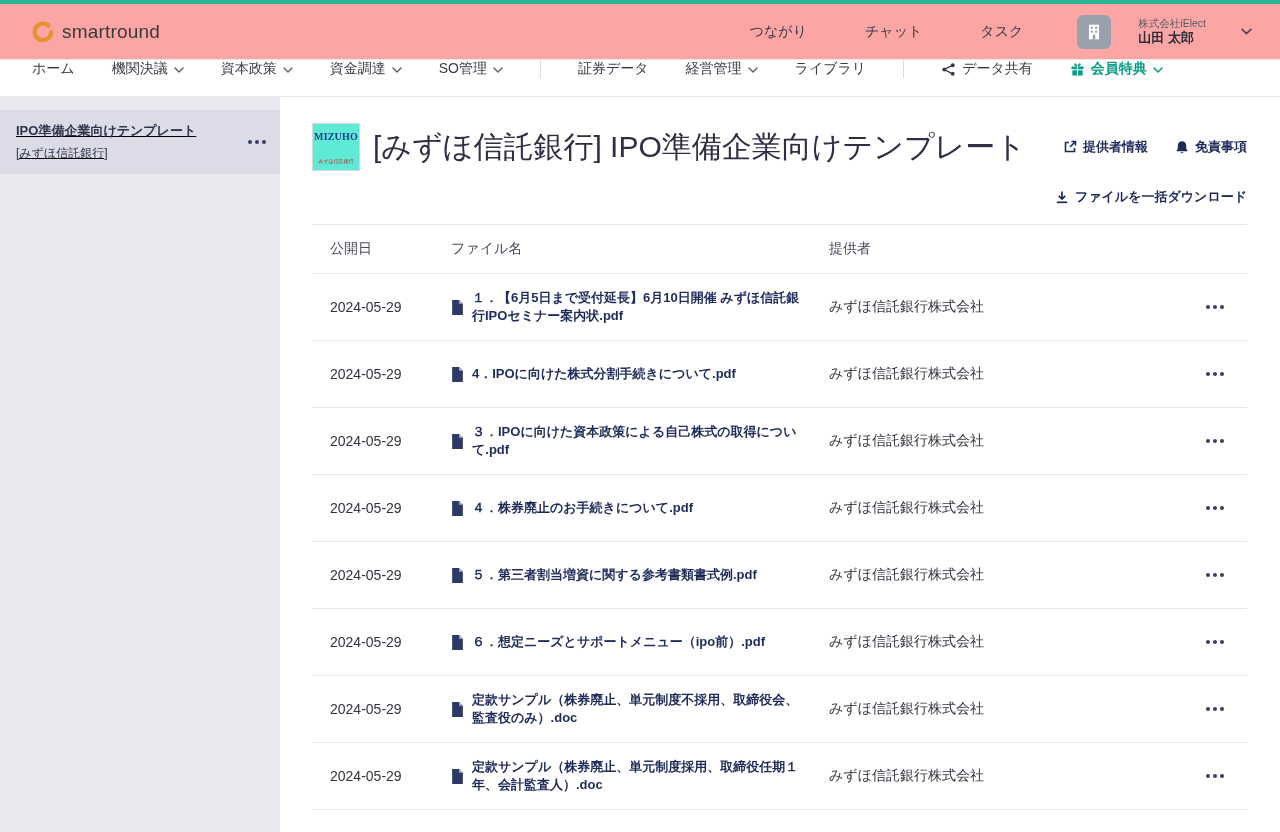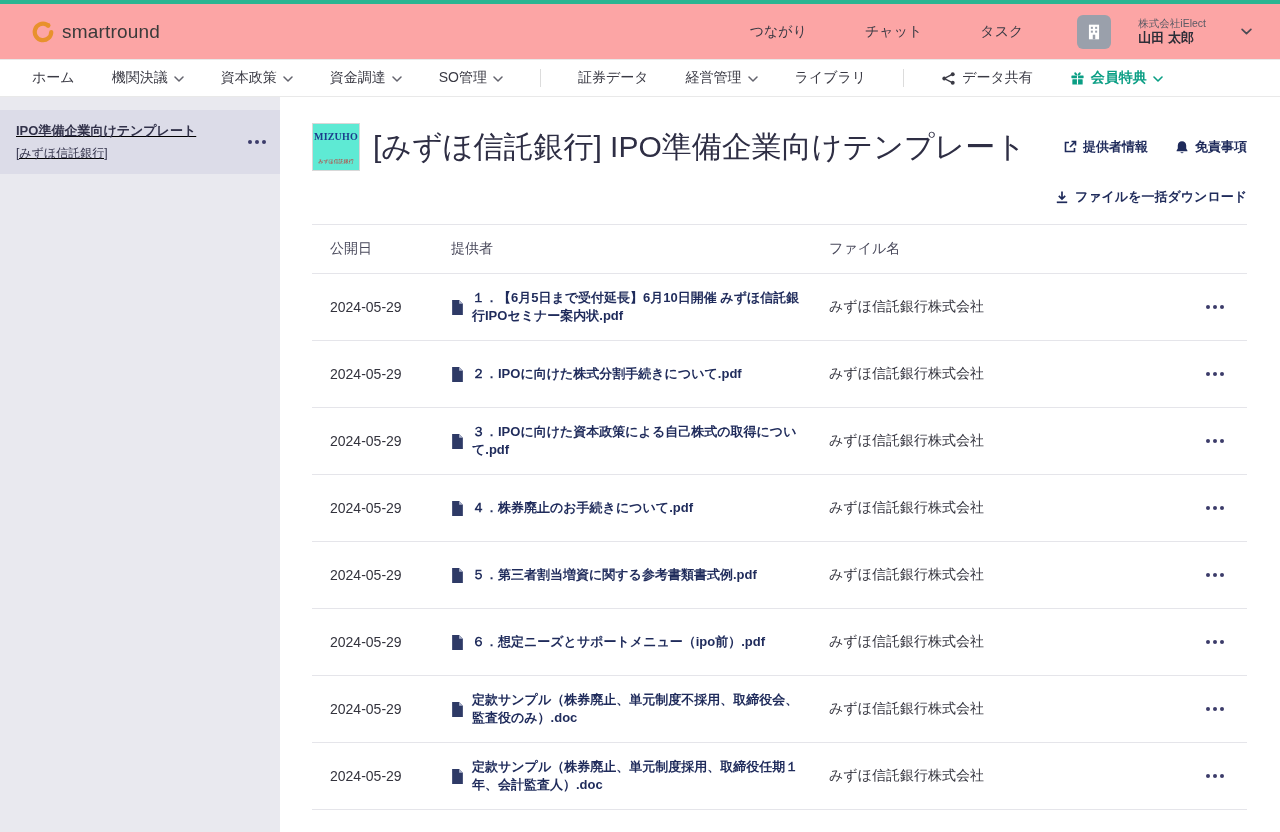--- a/index.html
+++ b/index.html
@@ -19,21 +19,21 @@
   .topnav{ margin-left:auto; display:flex; align-items:center; gap:58px; margin-right:54px; }
   .topnav a{ font-size:14px; color:var(--ink); text-decoration:none; cursor:pointer; }
   .user{ display:flex; align-items:center; gap:27px; cursor:pointer; }
   .avatar{ width:34px; height:34px; border-radius:6px; background:#9aa0ab;
     display:flex; align-items:center; justify-content:center; }
   .user-company{ font-size:10.5px; color:#5a5a64; line-height:1.25; }
   .user-name{ font-size:13px; color:#2e2e38; font-weight:700; line-height:1.25; }
   .chev{ color:#4a4a54; display:flex; margin-left:8px; }
 
   
-  .mainnav{ height:37px; display:flex; align-items:center; padding:0 32px; gap:37px;
+  .mainnav{ height:37px; display:flex; align-items:flex-start; padding:0 32px; gap:37px;
     border-bottom:1px solid #e9e9e9; background:#fff; }
   .mn-item{ display:flex; align-items:center; gap:6px; font-size:14px; color:var(--ink);
     text-decoration:none; cursor:pointer; white-space:nowrap; }
   .mn-item .chev-s{ color:#63636d; margin-top:2px; display:flex; }
   .mn-divider{ width:1px; height:18px; background:#dcdcdc; }
   .mn-member{ color:var(--teal); font-weight:700; }
   .mn-member .chev-s{ color:var(--teal); }
 
   
   .app{ display:flex; height:735px; }
@@ -255,22 +255,22 @@
               <path d="M1.8 12.3h10.4" stroke="currentColor" stroke-width="1.7"></path>
             </svg>
         </span>
         <span>ファイルを一括ダウンロード</span>
       </a>
     </div>
 
     <div class="table">
       <div class="t-head">
         <div class="th">公開日</div>
+        <div class="th">ファイル名</div>
         <div class="th">提供者</div>
-        <div class="th">ファイル名</div>
         <div class="th"></div>
       </div>
       <div class="t-body">
   <div class="t-row">
     <div class="td td-date">2024-05-29</div>
     <div class="td td-file">
       <span class="file-icon">
         <svg width="13" height="15" viewBox="0 0 12 14" fill="currentColor">
           <path d="M1 0h6.5L11 3.5V14H1z"></path>
           <path d="M7.5 0v3.5H11z" fill="#aeb5cd"></path>
@@ -290,21 +290,21 @@
 
   <div class="t-row">
     <div class="td td-date">2024-05-29</div>
     <div class="td td-file">
       <span class="file-icon">
         <svg width="13" height="15" viewBox="0 0 12 14" fill="currentColor">
           <path d="M1 0h6.5L11 3.5V14H1z"></path>
           <path d="M7.5 0v3.5H11z" fill="#aeb5cd"></path>
         </svg>
       </span>
-      <a class="file-name">２．IPOに向けた株式分割手続きについて.pdf</a>
+      <a class="file-name">4．IPOに向けた株式分割手続きについて.pdf</a>
     </div>
     <div class="td td-provider">みずほ信託銀行株式会社</div>
     <div class="td td-menu">
       <button class="kebab">
                 <i></i>
                 <i></i>
                 <i></i>
               </button>
     </div>
   </div>

